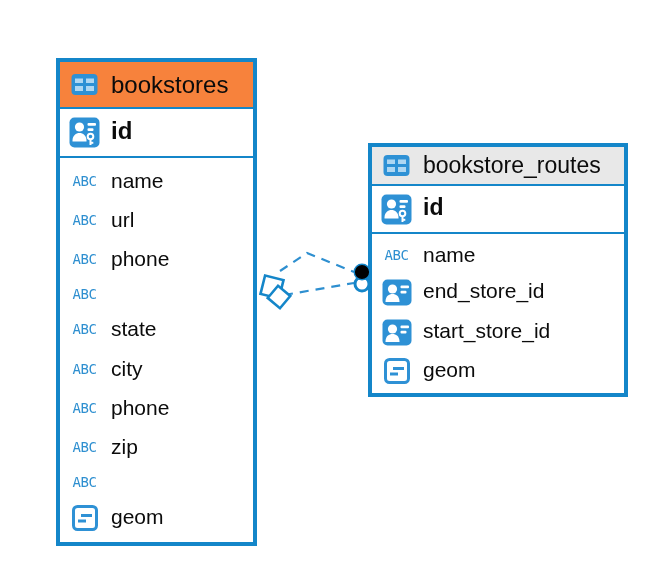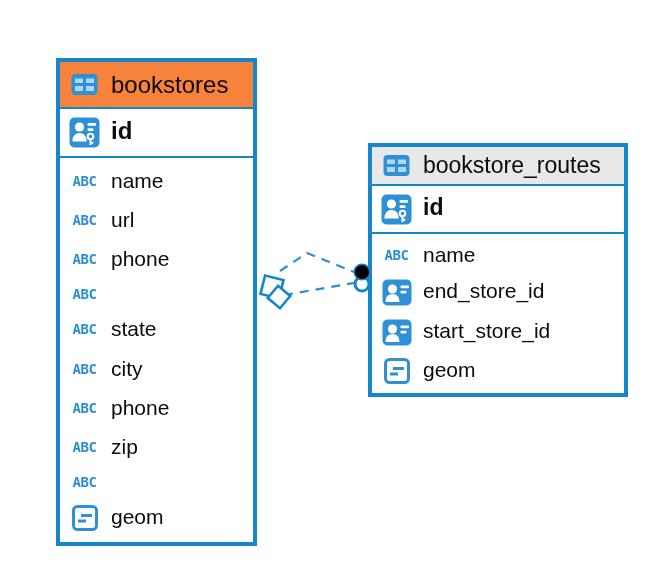--- a/index.html
+++ b/index.html
@@ -37,21 +37,21 @@
   #table-0 .key-section .col-row{font-size:24px;}
   #table-1 .key-section .col-row{font-size:23px;}
 
   .fields{flex:1 1 auto;display:flex;flex-direction:column;
     justify-content:space-around;padding:3px 0;}
 
   .col-row{display:flex;gap:10px;padding-left:8px;font-size:21px;}
   .icon-box{flex:0 0 33px;width:33px;display:flex;justify-content:center;align-items:center;}
 
   .abc-glyph{
-    font-family:"DejaVu Sans Mono", monospace;font-weight:bold;
+    font-family:"DejaVu Sans Mono", monospace;font-weight:normal;
     font-size:14px;letter-spacing:-0.5px;color:var(--iconblue);
   }
 
   #overlay{position:absolute;left:0;top:0;z-index:10;pointer-events:none;}
   #overlay .rel-path{pointer-events:stroke;}
 </style>
 </head>
 <body style="color: rgb(11, 11, 11);">
 
 <div id="diagram">

